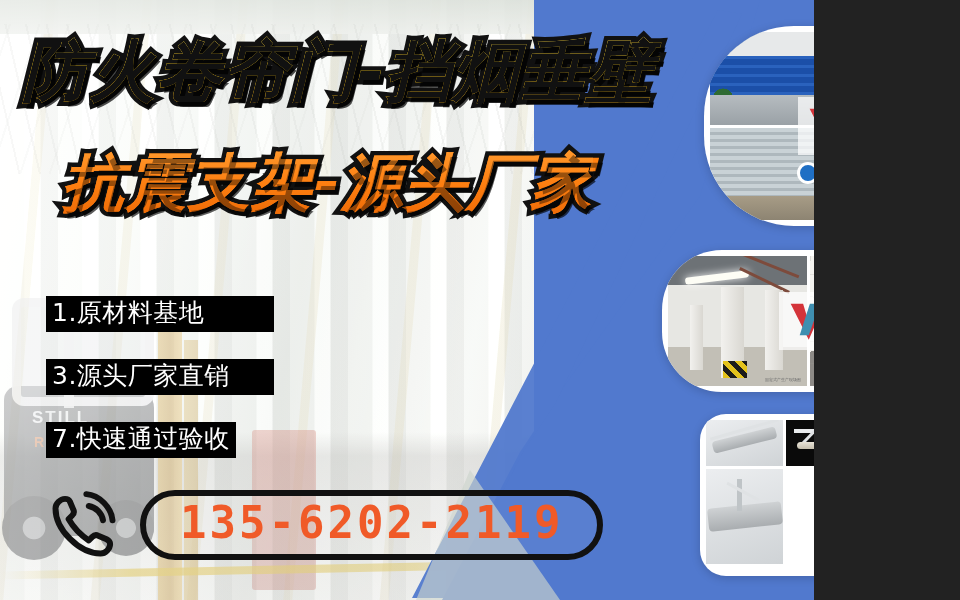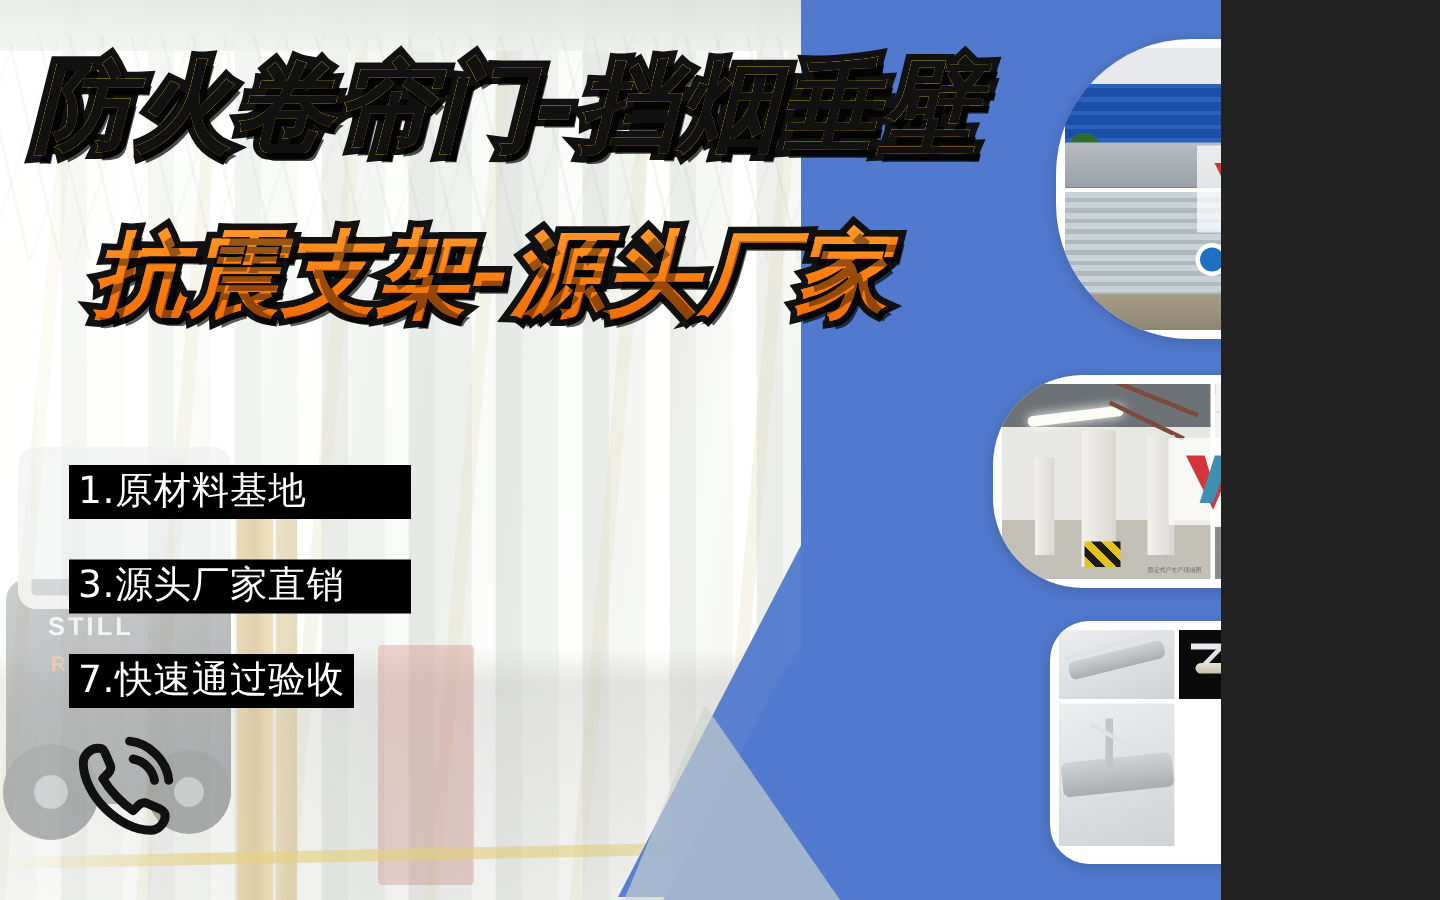--- a/index.html
+++ b/index.html
@@ -152,21 +152,21 @@
   #h2 .inner{
     position:absolute; left:0; top:0;
     color:transparent; -webkit-text-stroke:0;
     background:linear-gradient(180deg,#FF9A2E 0%,#FD7F11 50%,#EE6A06 100%);
     -webkit-background-clip:text; background-clip:text;
   }
   .hl-wrap{ position:absolute; }
 
   
   .features{ position:absolute; left:46px; top:296px; width:510px; }
-  .frow{ display:flex; gap:18px; margin-bottom:27px;margin-top:14px; }
+  .frow{ display:flex; gap:18px; margin-bottom:27px; }
   .fitem{
     display:inline-block;
     background:#000;
     color:#fff;
     font-family:"DejaVu Sans","Liberation Sans",sans-serif;
     font-size:25px; line-height:1.12;
     padding:3px 6px 5px 6px;
     white-space:nowrap;
     letter-spacing:.5px;
   }
@@ -346,20 +346,23 @@
   </div>
 
   <div class="phone-row">
     <span class="phone-icon">
       <svg viewBox="0 0 64 64" fill="none" stroke="#111" stroke-width="5" stroke-linecap="round" stroke-linejoin="round">
         <path d="M16 10c-4 0-8 4-8 8 0 18 20 38 38 38 4 0 8-4 8-8 0-2-1-3-3-4l-7-3c-2-1-4 0-5 1l-3 3C30 41 23 34 19 27l3-3c1-1 2-3 1-5l-3-7c-1-2-2-2-4-2z"></path>
         <path d="M36 16c6 1 11 6 12 12"></path>
         <path d="M34 6c11 1 21 11 22 22"></path>
       </svg>
     </span>
+    <span class="phone-box">
+      <span class="phone-num" style="color: rgb(240, 90, 40);">135-6202-2119</span>
+    </span>
   </div>
 
   <div class="card" id="card-top">
     <div class="grid2x2">
       <div class="ph p-bluedoor">
         <span class="plant"></span>
       </div>
       <div class="ph p-machine">
         <span class="wm small">
           <svg viewBox="0 0 40 40">

